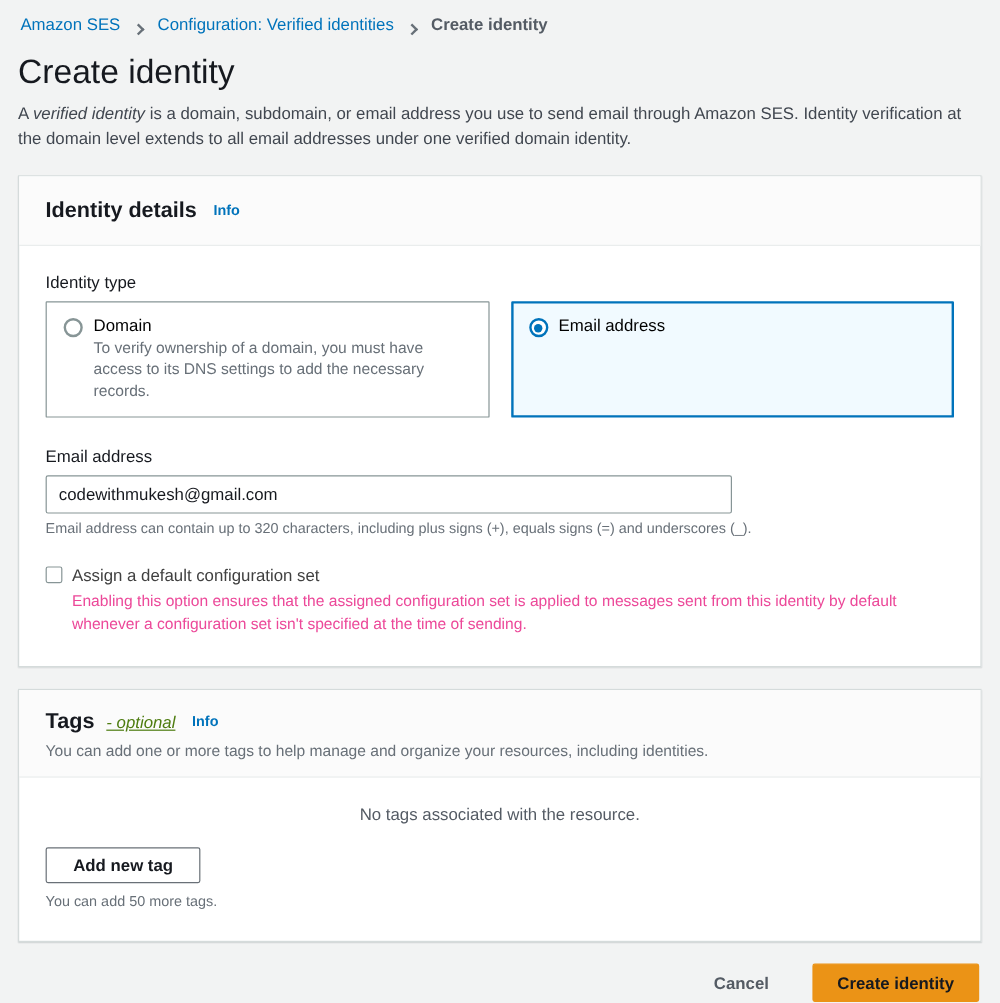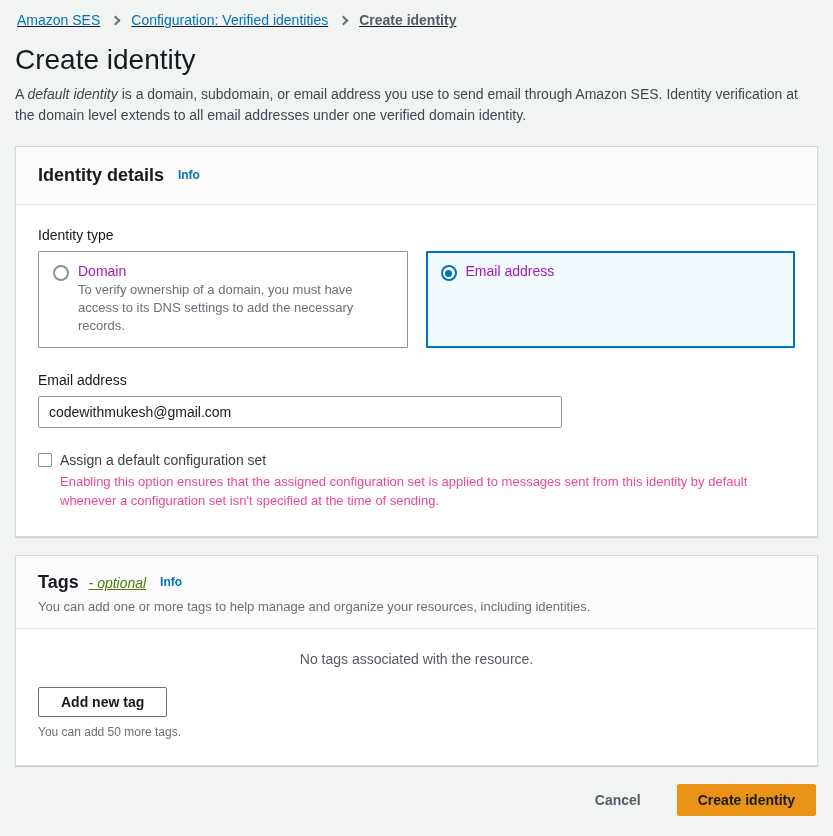--- a/index.html
+++ b/index.html
@@ -6,21 +6,21 @@
   html, body { width: 833px; }
   body {
     font-family: "Liberation Sans", "DejaVu Sans", sans-serif;
     background: #f2f3f3;
     color: #16191f;
     font-size: 14px;
   }
   .page { padding: 10px 15px 20px; }
 
   
-  .breadcrumb { display: flex; align-items: center; gap: 10px; padding: 2px 2px 0; font-size: 14px; text-decoration: underline; }
+  .breadcrumb { display: flex; align-items: flex-end; gap: 10px; padding: 2px 2px 0; font-size: 14px; }
   .breadcrumb a { color: #0073bb; text-decoration: none; cursor: pointer; }
   .crumb-current { color: #545b64; font-weight: bold; }
   .chev {
     display: inline-block; width: 7px; height: 7px;
     border-right: 2px solid #687078; border-top: 2px solid #687078;
     transform: rotate(45deg); margin: 0 2px;
   }
 
   
   h1.page-title { font-size: 28px; font-weight: 400; margin: 16px 0 8px; color: #16191f; }
@@ -62,27 +62,27 @@
   .radio {
     flex: none;
     width: 16px; height: 16px; border-radius: 50%;
     border: 2px solid #879596; background: #fff;
     margin: 2px 9px 0 0;
     display: inline-flex; align-items: center; justify-content: center;
     cursor: pointer;
   }
   .radio.checked { border-color: #0073bb; }
   .radio .dot { width: 7px; height: 7px; border-radius: 50%; background: #0073bb; }
-  .tile-label { color: #a21caf; margin-bottom: 2px; }
+  .tile-label { color: #000000; margin-bottom: 2px; }
   .tile-desc { color: #687078; font-size: 13px; line-height: 18px; }
 
   
   .text-input {
     display: block;
-    width: 524px; height: 32px;
+    width: 572px; height: 32px;
     border: 1px solid #879596; border-radius: 2px;
     padding: 4px 10px;
     font-family: inherit; font-size: 14px; color: #16191f;
     background: #fff;
   }
   .help-text { color: #687078; font-size: 12px; margin-top: 5px; }
 
   
   .checkbox-row { display: flex; align-items: center; margin-top: 24px; }
   .checkbox {
@@ -127,21 +127,21 @@
   <nav class="breadcrumb">
     <a href="#">Amazon SES</a>
     <span class="chev"></span>
     <a href="#">Configuration: Verified identities</a>
     <span class="chev"></span>
     <span class="crumb-current">Create identity</span>
   </nav>
 
   <h1 class="page-title">Create identity</h1>
 
-  <p class="page-desc"><span>A </span><i>default identity</i><span> is a domain, subdomain, or email address you use to send email through Amazon SES. Identity verification at the domain level extends to all email addresses under one verified domain identity.</span></p>
+  <p class="page-desc"><span>A </span><i>verified identity</i><span> is a domain, subdomain, or email address you use to send email through Amazon SES. Identity verification at the domain level extends to all email addresses under one verified domain identity.</span></p>
 
   <section class="panel">
     <header class="panel-header">
       <h2>Identity details</h2>
       <a href="#" class="info-link">Info</a>
     </header>
     <div class="panel-body">
 
       <div class="field-label">Identity type</div>
 
@@ -158,20 +158,21 @@
               <span class="dot"></span>
             </span>
           <div class="tile-text">
             <div class="tile-label">Email address</div>
           </div>
         </div>
       </div>
 
       <div class="field-label">Email address</div>
       <input type="text" class="text-input" value="codewithmukesh@gmail.com" style="">
+      <div class="help-text">Email address can contain up to 320 characters, including plus signs (+), equals signs (=) and underscores (_).</div>
 
       <div class="checkbox-row">
         <span class="checkbox"></span>
         <span class="checkbox-label">Assign a default configuration set</span>
       </div>
       <div class="checkbox-desc">Enabling this option ensures that the assigned configuration set is applied to messages sent from this identity by default whenever a configuration set isn't specified at the time of sending.</div>
 
     </div>
   </section>
 

